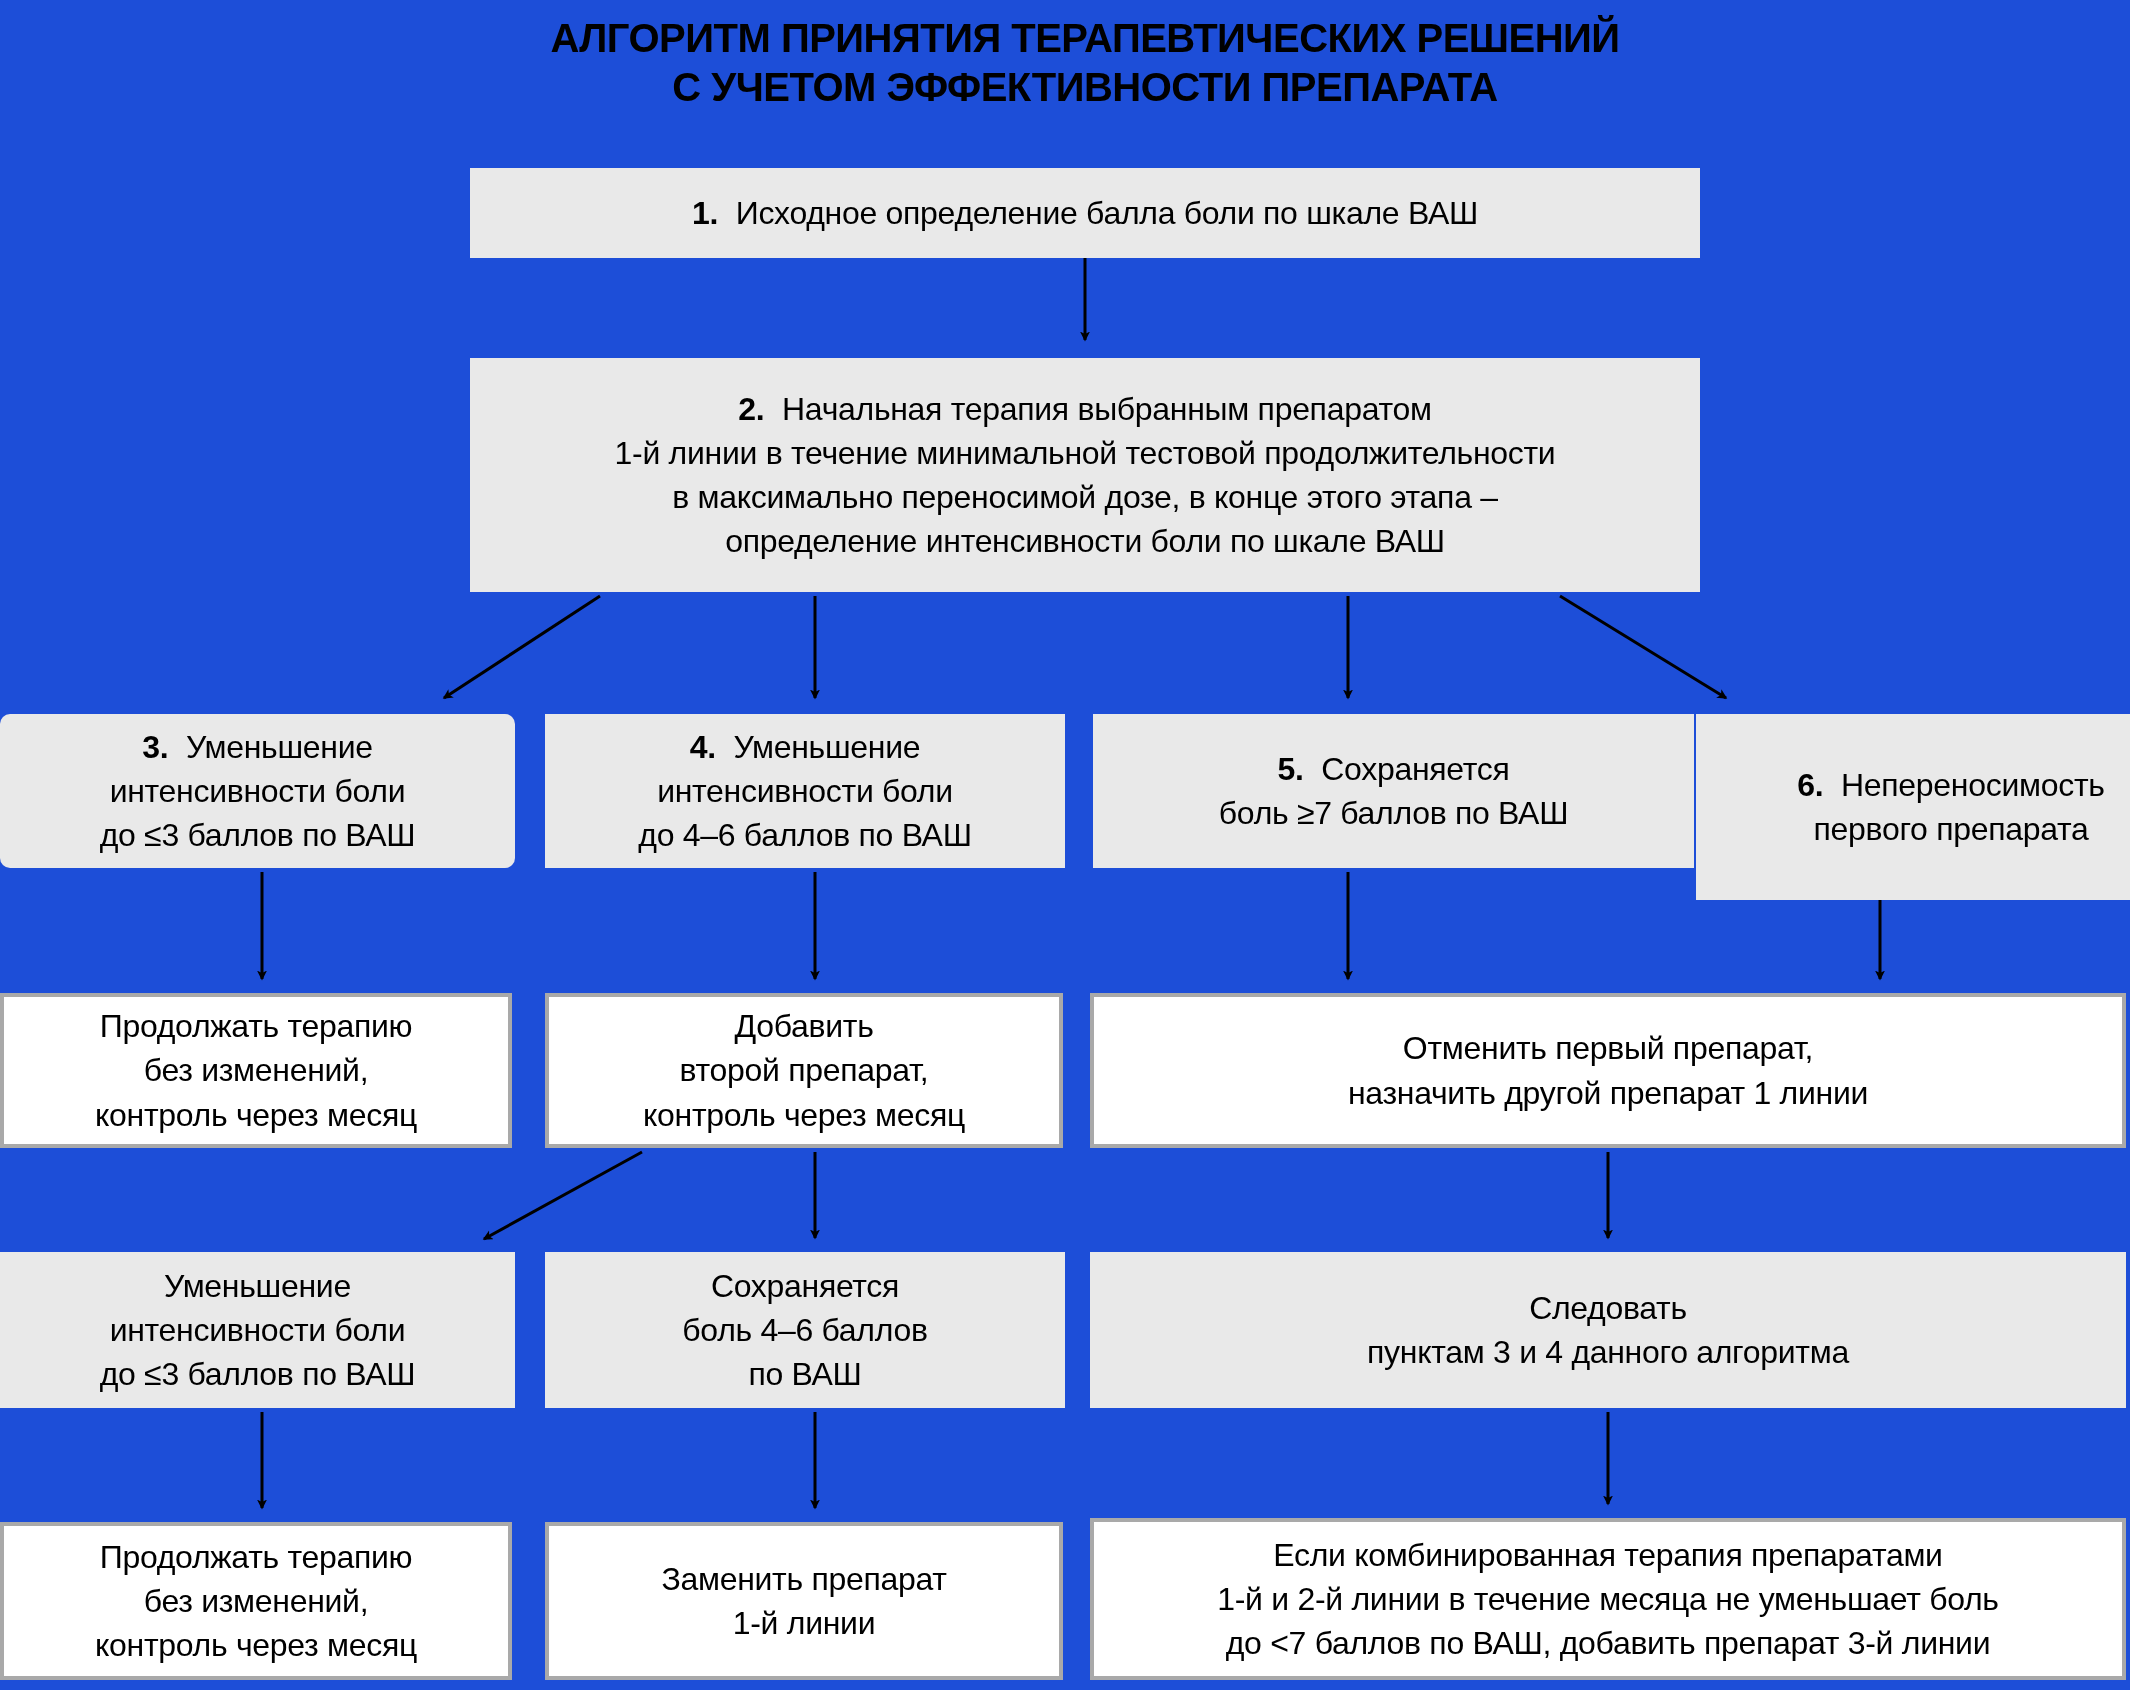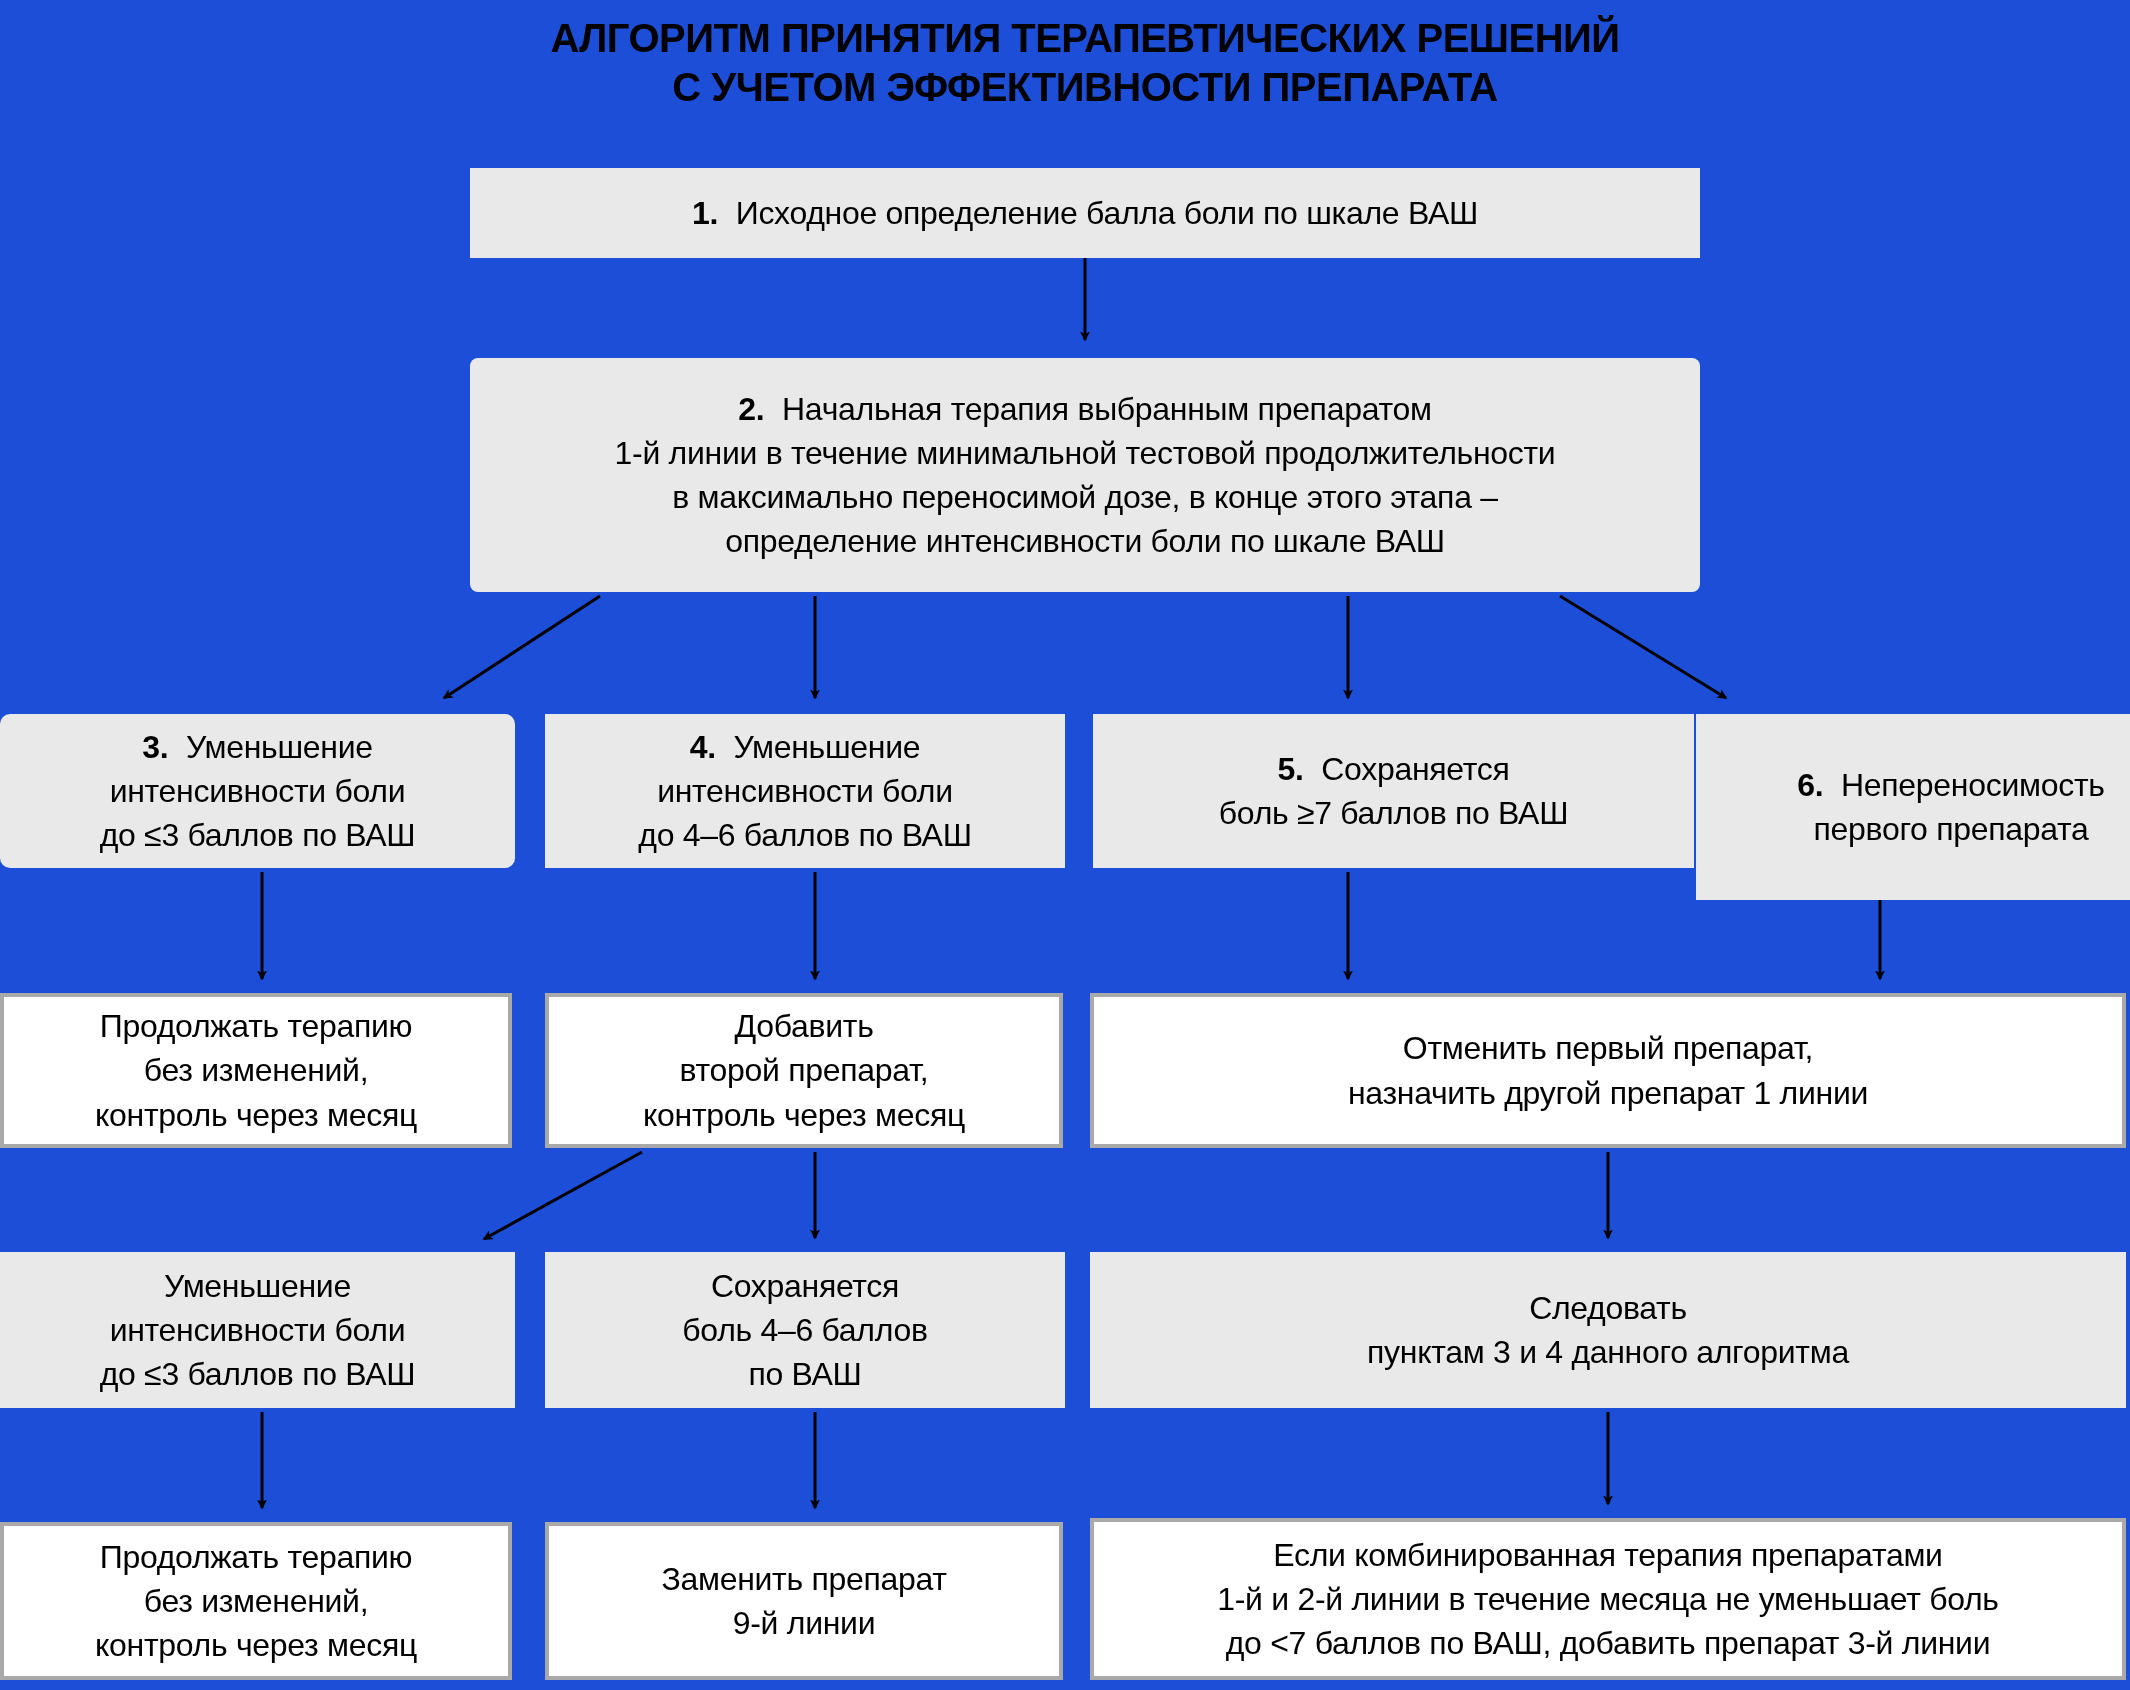--- a/index.html
+++ b/index.html
@@ -36,21 +36,21 @@
   }
   .gray { background: #e9e9e9; }
   .outcome { background: #ffffff; border: 4px solid #a9a9a9; }
   .line1 { white-space: nowrap; }
   .num { font-weight: bold; margin-right: 0.55em; }
   .txt { white-space: pre-line; }
   svg.arrows { position: absolute; left: 0; top: 0; }
 
   
   #box-step1   { left: 470px;  top: 152px;  width: 1230px; height: 90px; margin-top: 16px;  }
-  #box-step2   { left: 470px;  top: 358px;  width: 1230px; height: 234px; border-radius: 8px; }
+  #box-step2   { left: 470px;  top: 358px;  width: 1230px; height: 234px; }
   #box-step3   { left: 0px;    top: 714px;  width: 515px;  height: 154px; border-radius: 10px; }
   #box-step4   { left: 545px;  top: 714px;  width: 520px;  height: 154px; }
   #box-step5   { left: 1093px; top: 714px;  width: 601px;  height: 154px; }
   #box-step6   { left: 1696px; top: 714px;  width: 502px;  height: 186px; padding-left: 8px; }
   #box-out3    { left: 0px;    top: 993px;  width: 512px;  height: 155px; }
   #box-out4    { left: 545px;  top: 993px;  width: 518px;  height: 155px; }
   #box-out56   { left: 1090px; top: 993px;  width: 1036px; height: 155px; }
   #box-re-low  { left: 0px;    top: 1252px; width: 515px;  height: 156px; }
   #box-re-mid  { left: 545px;  top: 1252px; width: 520px;  height: 156px; }
   #box-follow  { left: 1090px; top: 1252px; width: 1036px; height: 156px; }
@@ -154,21 +154,21 @@
 пунктам 3 и 4 данного алгоритма</div>
   </div>
 
   <div id="box-fin1" class="node outcome">
     <div class="txt">Продолжать терапию
 без изменений,
 контроль через месяц</div>
   </div>
   <div id="box-fin2" class="node outcome">
     <div class="txt">Заменить препарат
-9-й линии</div>
+1-й линии</div>
   </div>
   <div id="box-fin3" class="node outcome">
     <div class="txt">Если комбинированная терапия препаратами
 1-й и 2-й линии в течение месяца не уменьшает боль
 до &lt;7 баллов по ВАШ, добавить препарат 3-й линии</div>
   </div>
 
 </div>
 
 </body></html>

